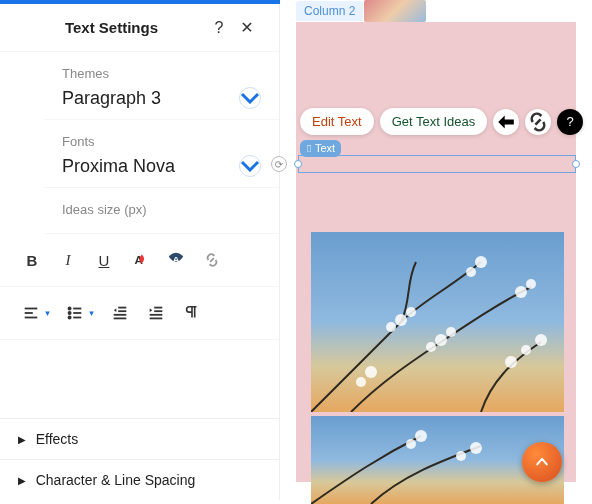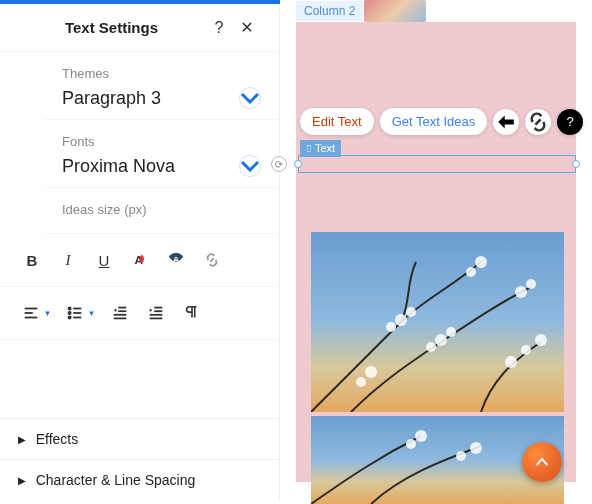--- a/index.html
+++ b/index.html
@@ -30,24 +30,24 @@
   .collapserow .tri { font-size: 10px; color: #222; margin-right: 10px; }
   .collapserow .clabel { font-size: 14px; color: #222; }
   .flexfill { flex:1; }
 
   .canvas { position: absolute; left: 280px; top: 0; width: 312px; height: 504px; background: #fff; }
   .columnlbl { position: absolute; top: 1px; left: 16px; background: #e8f3ff; color: #4d90d6; font-size: 12px; padding: 3px 8px; border-top-left-radius: 3px; border-top-right-radius:3px;}
   .thumbimg { position: absolute; top: 0; left: 84px; width: 62px; height: 22px; background: linear-gradient(135deg,#d88,#eca,#9bd); border-radius: 2px; }
   .pinksec { position: absolute; top: 22px; left: 16px; right: 16px; height: 460px; background: #efcacf; }
   .toolbar { position: absolute; top: 108px; left: 300px; display: flex; gap: 6px; align-items: center; z-index: 5;}
   .pill { background: #fff; border-radius: 16px; padding: 6px 12px; font-size: 13px; color: #c2410c; box-shadow: 0 1px 4px rgba(0,0,0,.15); cursor:pointer; }
-  .pill.dark { color: #3b82f6; text-align: center; }
+  .pill.dark { color: #14532d; text-align: center; }
   .circ { width: 26px; height: 26px; border-radius: 50%; background: #fff; display: flex; align-items: center; justify-content: center; box-shadow: 0 1px 4px rgba(0,0,0,.15); font-size: 13px; cursor:pointer;}
   .circ.black { background: #000; color: #fff; }
-  .textlabel { position: absolute; top: 140px; left: 300px; background: #6ea8de; color: #fff; font-size: 11px; padding: 2px 6px; border-radius: 0; z-index:4;}
+  .textlabel { position: absolute; top: 140px; left: 300px; background: #6ea8de; color: #fff; font-size: 11px; padding: 2px 6px; border-radius: 6px; z-index:4;}
   .textlabel::before { content:"⌷"; margin-right:3px; font-size:10px;}
   .selbox { position: absolute; top: 155px; left: 298px; width: 278px; height: 18px; border: 1.5px solid #6ea8de; background: transparent; z-index:3;}
   .selhandle { position: absolute; width: 8px; height: 8px; background: #fff; border: 1.5px solid #6ea8de; border-radius: 50%; }
   .selhandle.l { left: -5px; top: 50%; margin-top:-4px;}
   .selhandle.r { right: -5px; top: 50%; margin-top:-4px;}
   .rothandle { position:absolute; left:-28px; top:50%; margin-top:-8px; width:16px;height:16px; border:1px solid #bbb; border-radius:50%; background:#fff; display:flex;align-items:center;justify-content:center;font-size:10px;color:#888;}
   .photo { position: absolute; left: 311px; width: 253px; background: linear-gradient(180deg, #6a9ecf 0%, #8fb9df 50%, #d8c89a 75%, #e6a860 100%); overflow:hidden;}
   .photo1 { top: 232px; height: 180px; }
   .photo2 { top: 416px; height: 88px; }
   .branches { position:absolute; inset:0; }

